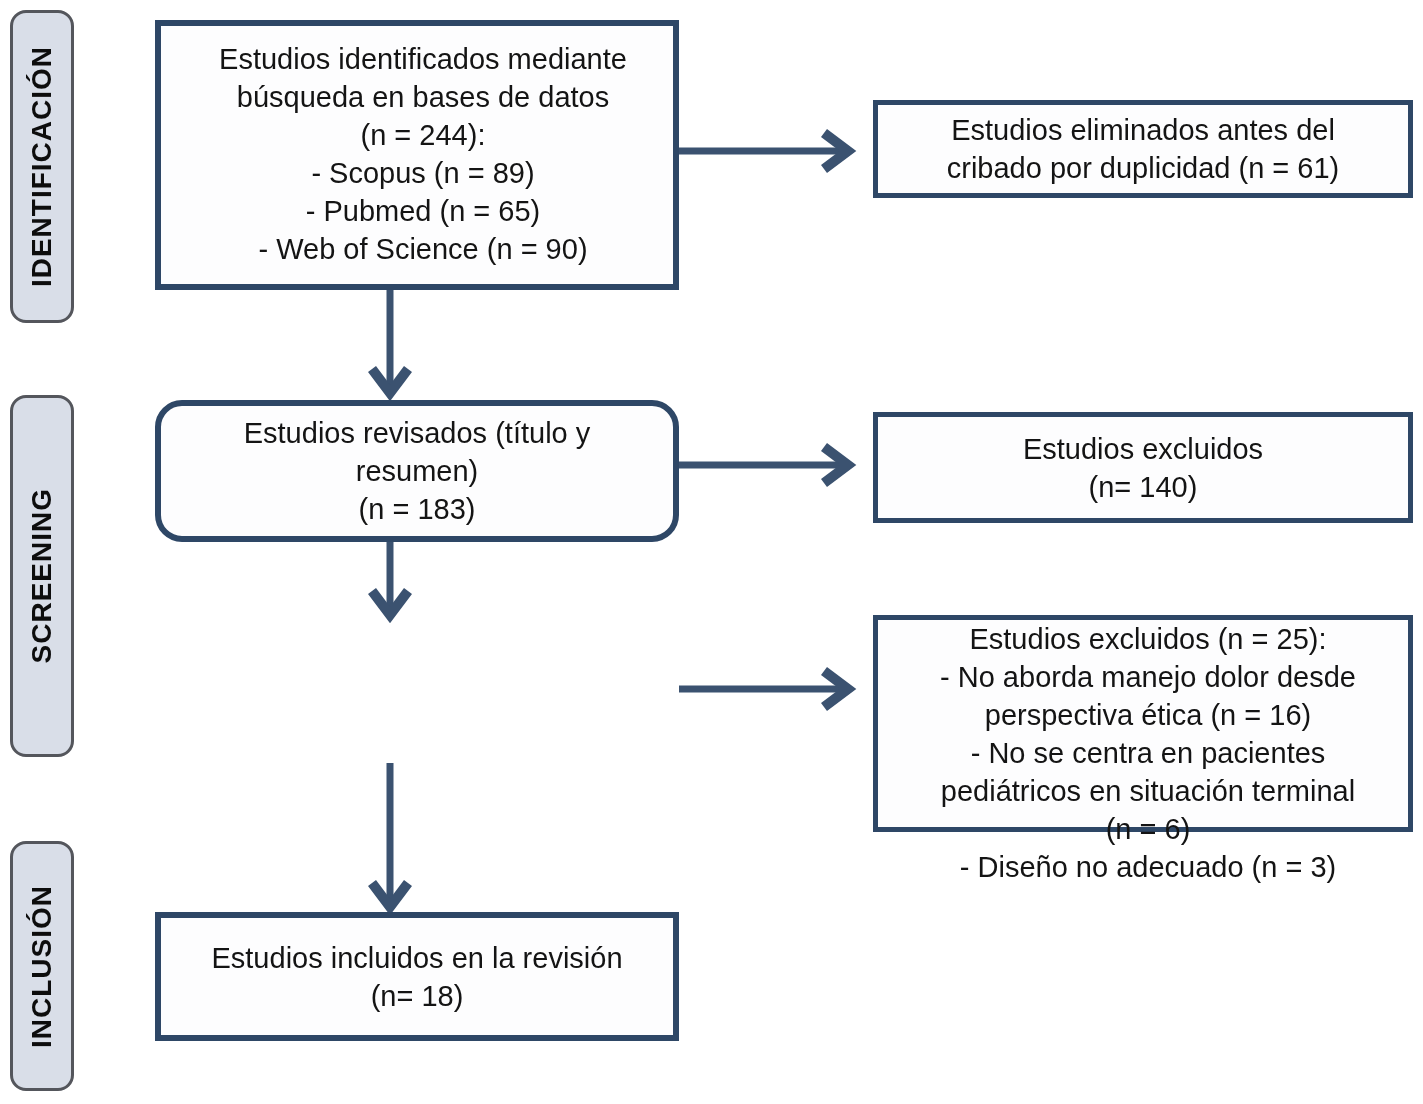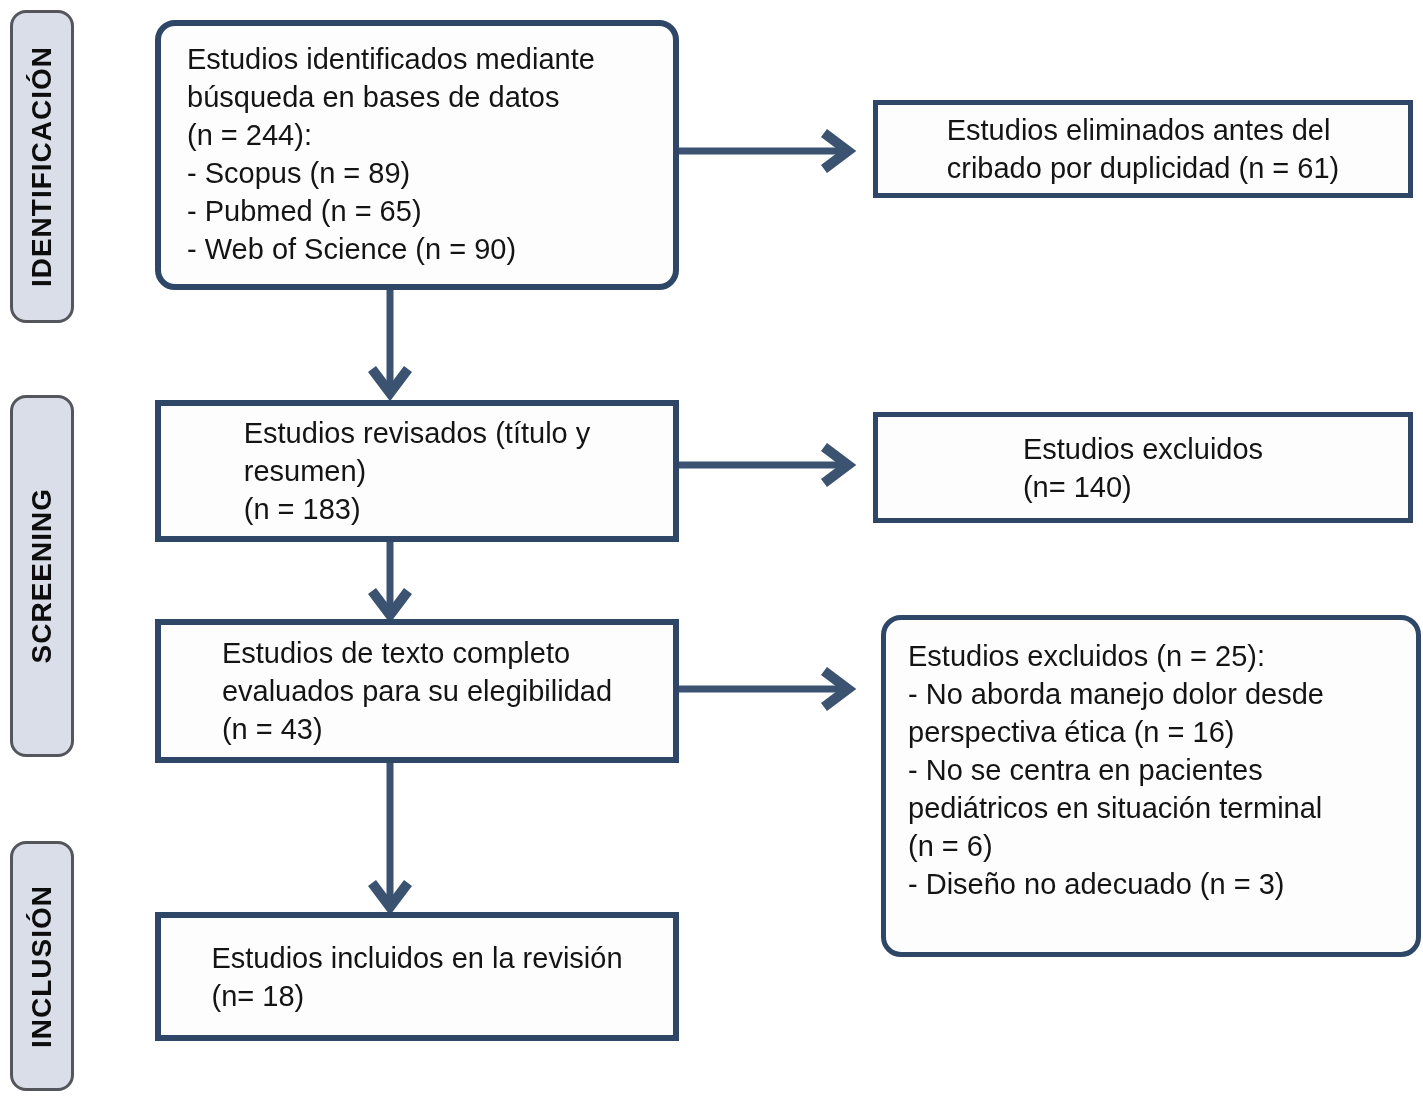--- a/index.html
+++ b/index.html
@@ -52,30 +52,31 @@
     color: #141414;
     font-size: 29px;
     line-height: 38px;
     white-space: pre-line;
   }
   .fbox.thin { border-width: 5px; }
   .fbox.center {
     display: flex;
     align-items: center;
     justify-content: center;
+    text-align: center;
     padding: 0 8px;
   }
-  .fbox.lefttext { text-align: left; border-radius: 20px; }
+  .fbox.lefttext { text-align: center; }
   #box-identified { left: 155px; top: 20px;  width: 524px; height: 270px; padding: 14px 14px 0 26px; }
-  #box-screened   { left: 155px; top: 400px; width: 524px; height: 142px; }
+  #box-screened   { left: 155px; top: 400px; width: 524px; height: 142px; border-radius: 27px; }
   #box-fulltext   { left: 155px; top: 619px; width: 524px; height: 144px; }
   #box-included   { left: 155px; top: 912px; width: 524px; height: 129px; }
   #box-duplicates { left: 873px; top: 100px; width: 540px; height: 98px;  }
   #box-excl-screen{ left: 873px; top: 412px; width: 540px; height: 111px; }
-  #box-excl-full  { left: 873px; top: 615px; width: 540px; height: 342px; padding: 17px 12px 0 22px; margin-left: 8px; }
+  #box-excl-full  { left: 873px; top: 615px; width: 540px; height: 217px; padding: 0 12px 0 22px; }
   #stage-identification { left: 10px; top: 10px;  width: 64px; height: 313px; }
   #stage-screening      { left: 10px; top: 395px; width: 64px; height: 362px; }
   #stage-inclusion      { left: 10px; top: 841px; width: 64px; height: 250px; }
 </style>
 </head>
 <body>
 
 <div class="canvas">
 
   <svg class="arrows" viewBox="0 0 1423 1104" xmlns="http://www.w3.org/2000/svg">
@@ -131,23 +132,20 @@
   <div class="fbox thin center" id="box-duplicates">Estudios eliminados antes del
 cribado por duplicidad (n = 61)</div>
 
   <div class="fbox center" id="box-screened">Estudios revisados (título y
 resumen)
 (n = 183)</div>
 
   <div class="fbox thin center" id="box-excl-screen">Estudios excluidos
 (n= 140)</div>
 
-  <div class="fbox center" id="box-fulltext">Estudios de texto completo
-evaluados para su elegibilidad
-(n = 43)</div>
 
   <div class="fbox thin lefttext" id="box-excl-full">Estudios excluidos (n = 25):
 - No aborda manejo dolor desde
 perspectiva ética (n = 16)
 - No se centra en pacientes
 pediátricos en situación terminal
 (n = 6)
 - Diseño no adecuado (n = 3)</div>
 
   <div class="fbox center" id="box-included">Estudios incluidos en la revisión

